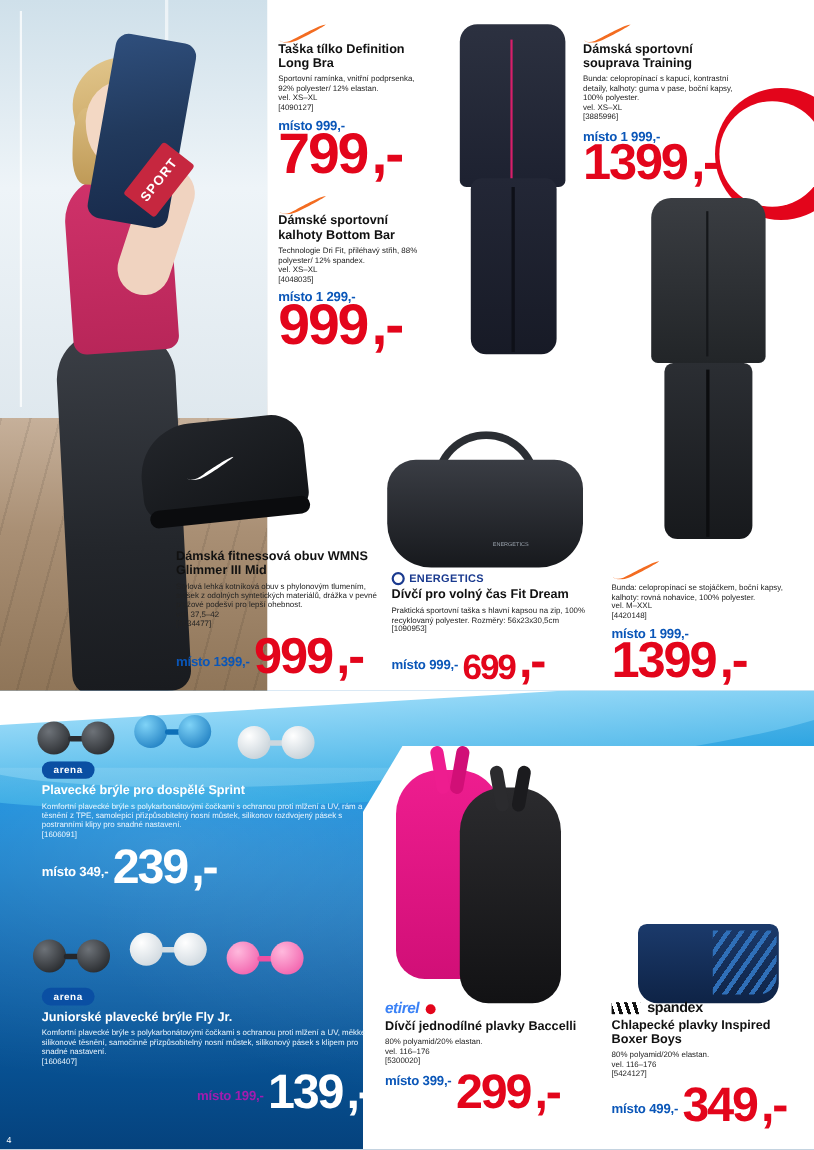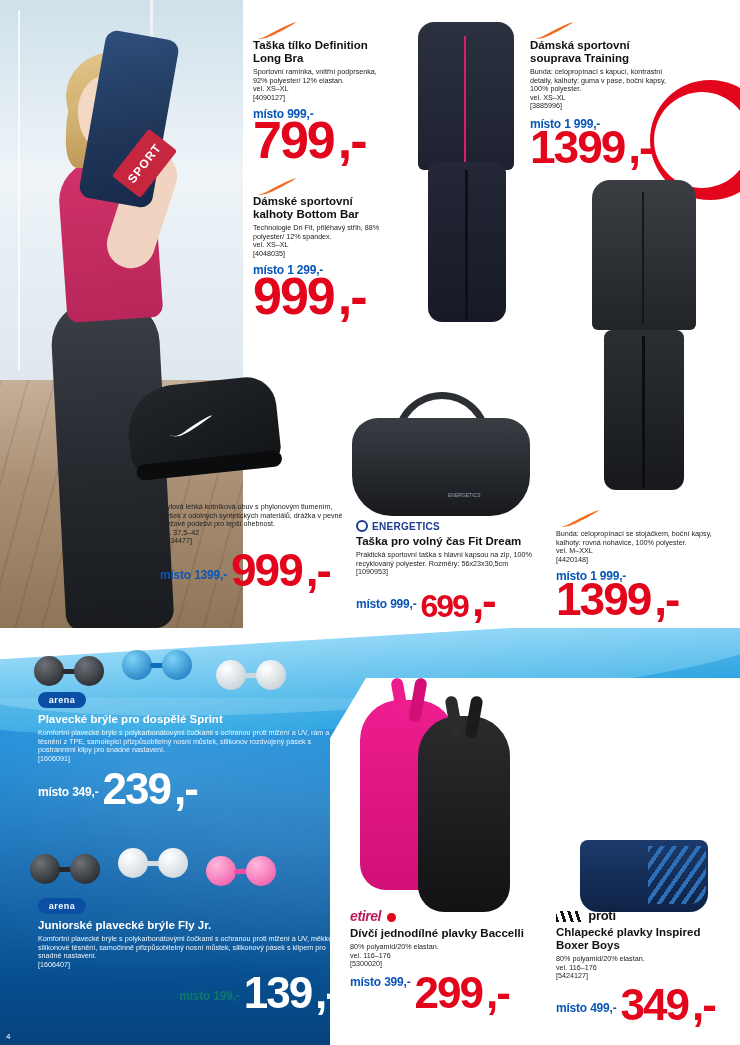--- a/index.html
+++ b/index.html
@@ -215,21 +215,21 @@
     position:absolute; left:330px; top:678px; width:410px; height:367px;
     background:#ffffff;
     clip-path: polygon(36px 0, 410px 0, 410px 367px, 0 367px, 0 60px);
   }
 
   .logo-arena {
     width:48px;height:16px;background:#0a4fa3;border-radius:8px;
     color:#fff;font-size:9px;font-weight:bold;text-align:center;line-height:16px;letter-spacing:.5px;
   }
   .logo-adidas { font-size:13px; font-weight:bold; color:#111; letter-spacing:-.3px; }
-  .logo-etirel { font-size:14px; font-weight:bold; color:#be185d; font-style:italic; letter-spacing:-.4px;}
+  .logo-etirel { font-size:14px; font-weight:bold; color:#3b82f6; font-style:italic; letter-spacing:-.4px;}
   .logo-energetics { font-size:10px; font-weight:bold; color:#1a3a8f; letter-spacing:.3px; }
 
   .page-num { position:absolute; left:6px; bottom:4px; font-size:8px; color:#fff; }
 
   .redcurve {
     position:absolute; right:-30px; top:80px; width:120px; height:120px;
     background:#e3051b; border-radius:50%;
   }
   .redcurve2 {
     position:absolute; right:-10px; top:92px; width:96px; height:96px;
@@ -316,20 +316,21 @@
 
     <div class="img-box" style="left:128px; top:382px; width:160px; height:100px;">
       <div class="shoe">
         <svg class="sw" width="46" height="18" viewBox="0 0 44 17">
             <path d="M1 14.5C5 17.8 10 16 16 12.6 23.2 8.5 39 0.4 43 0.2c.5 0-.3.6-1.1 1.1C38 3.6 18.6 15 11.9 16.3 6.6 17.3 2.4 16.2 1 14.5z" fill="#ffffff"></path>
           </svg>
       </div>
     </div>
 
     <div class="blk" style="left:160px; top:500px; width:185px;">
+      <div class="ttl">Dámská fitnessová obuv WMNS Glimmer III Mid</div>
       <div class="desc">Stylová lehká kotníková obuv s phylonovým tlumením, svršek z odolných syntetických materiálů, drážka v pevné pryžové podešvi pro lepší ohebnost.</div>
       <div class="code">vel. 37,5–42</div>
       <div class="code">[5134477]</div>
       <div class="row-price" style="margin-top:6px; align-items:flex-end;">
         <span class="misto" style="margin-bottom:8px;">místo 1399,-</span>
         <span class="price" style="font-size:46px;">999</span>
         <span class="price cur" style="font-size:46px;">,-</span>
       </div>
     </div>
 
@@ -338,21 +339,21 @@
       <div class="bag">
         <div class="bag-tag">ENERGETICS</div>
       </div>
     </div>
 
     <div class="blk" style="left:356px; top:520px; width:185px;">
       <div style="display:flex;align-items:center;gap:4px;">
         <span style="display:inline-block;width:12px;height:12px;border:2px solid #1a3a8f;border-radius:50%;"></span>
         <span class="logo-energetics">ENERGETICS</span>
       </div>
-      <div class="ttl" style="margin-top:3px;">Taška pro volný čas Fit Dream</div>
+      <div class="ttl" style="margin-top:3px;">Dívčí pro volný čas Fit Dream</div>
       <div class="desc">Praktická sportovní taška s hlavní kapsou na zip, 100% recyklovaný polyester. Rozměry: 56x23x30,5cm</div>
       <div class="code">[1090953]</div>
       <div class="row-price" style="margin-top:6px; align-items:flex-end;">
         <span class="misto" style="margin-bottom:8px;">místo 999,-</span>
         <span class="price" style="font-size:32px;">699</span>
         <span class="price cur" style="font-size:44px;">,-</span>
       </div>
     </div>
 
     <div class="blk" style="left:556px; top:510px; width:170px;">
@@ -426,21 +427,21 @@
       <div class="lens" style="left:40px; background:radial-gradient(circle at 35% 30%,#ffb9dd,#ef4fa2);"></div>
     </div>
   </div>
 
   <div class="blk" style="left:38px; top:898px; width:300px;">
     <div class="logo-arena">arena</div>
     <div class="ttl" style="color:#fff; margin-top:5px;">Juniorské plavecké brýle Fly Jr.</div>
     <div class="desc" style="color:#eaf6ff;">Komfortní plavecké brýle s polykarbonátovými čočkami s ochranou proti mlžení a UV, měkké silikonové těsnění, samočinně přizpůsobitelný nosní můstek, silikonový pásek s klipem pro snadné nastavení.</div>
     <div class="code" style="color:#eaf6ff;">[1606407]</div>
     <div class="row-price" style="margin-top:6px; align-items:flex-end; justify-content:flex-end;">
-      <span class="misto" style="color:#0f766e; margin-bottom:8px;">místo 199,-</span>
+      <span class="misto" style="color:#a21caf; margin-bottom:8px;">místo 199,-</span>
       <span class="price" style="color:#fff; font-size:44px;">139</span>
       <span class="price cur" style="color:#fff; font-size:44px;">,-</span>
     </div>
   </div>
 
   <div class="img-box" style="left:360px; top:700px; width:170px; height:230px;">
     <div class="suitp"></div>
     <div class="suitb"></div>
   </div>
 
@@ -461,21 +462,21 @@
   </div>
 
   <div class="img-box" style="left:580px; top:840px; width:140px; height:80px;">
     <div class="boxer"></div>
   </div>
 
   <div class="blk" style="left:556px; top:908px; width:180px;">
     <div class="logo-adidas">
       <span style="display:inline-block;width:26px;height:11px;margin-right:3px;background:
         repeating-linear-gradient(72deg,#111 0 3px, transparent 3px 7px);vertical-align:middle;"></span>
-      <span>proti</span>
+      <span>spandex</span>
     </div>
     <div class="ttl" style="margin-top:3px;">Chlapecké plavky Inspired Boxer Boys</div>
     <div class="desc">80% polyamid/20% elastan.</div>
     <div class="code">vel. 116–176</div>
     <div class="code">[5424127]</div>
     <div class="row-price" style="margin-top:6px; align-items:flex-end;">
       <span class="misto" style="margin-bottom:8px;">místo 499,-</span>
       <span class="price" style="font-size:44px;">349</span>
       <span class="price cur" style="font-size:44px;">,-</span>
     </div>

